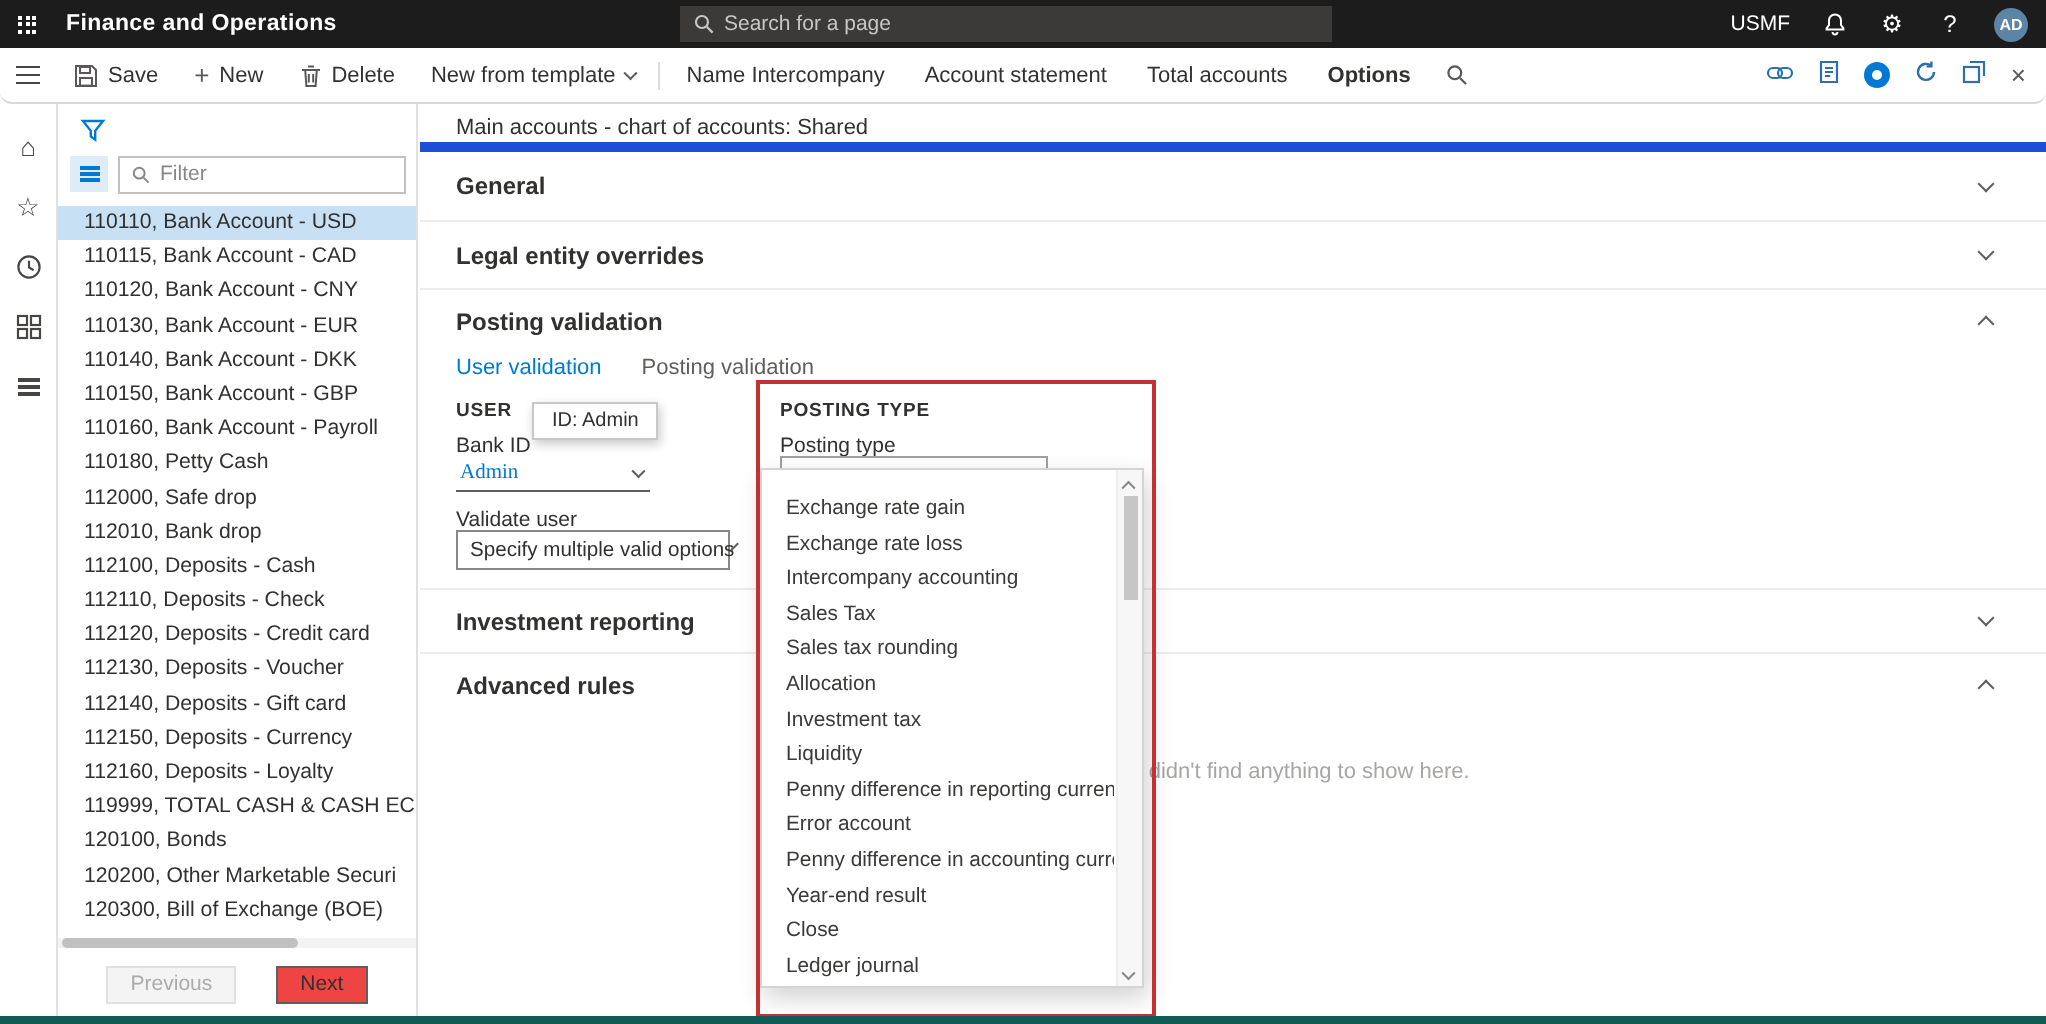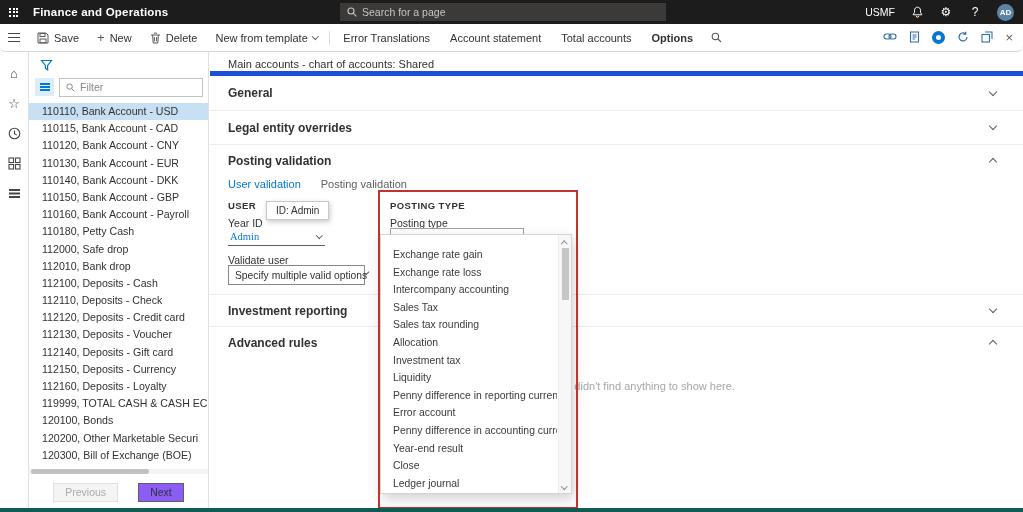--- a/index.html
+++ b/index.html
@@ -56,21 +56,21 @@
   .bars-blue { display:block; width:10px; height:1.5px; background:#0078d4; box-shadow:0 3px 0 #0078d4, 0 6px 0 #0078d4; margin-bottom:6px; }
   .filter-input { flex:1; height:19px; border:1px solid #c3c1bf; display:flex; align-items:center; gap:5px; padding:0 6px; color:#8a8886; font-size:10.5px; }
   .account-list { margin-top:3px; }
   .account-row { height:17.2px; line-height:17.2px; padding-left:13px; font-size:10.6px; color:#323130; white-space:nowrap; overflow:hidden; }
   .account-row:first-child { background:#c7e0f4; }
   .hscroll { margin-top:5px; height:5px; background:#f3f3f3; }
   .hthumb { width:118px; height:5px; background:#c1c1c1; border-radius:3px; margin-left:2px; }
   .paging { display:flex; justify-content:center; gap:8px; padding-top:9px; }
   .pg-btn { height:19px; padding:0 11px; font-size:10.5px; display:flex; align-items:center; }
   .pg-prev { background:#f4f4f4; border:1px solid #e0e0e0; color:#adabaa; }
-  .pg-next { background:#8b5cf6; border:1px solid #5f5f5f; color:#323130;margin-left:12px; }
+  .pg-next { background:#ef4444; border:1px solid #5f5f5f; color:#323130;margin-left:12px; }
 
   
   .main { position:absolute; top:52px; left:210px; right:0; bottom:4px; background:#fff; z-index:5; }
   .subtitle { height:24px; line-height:24px; padding-left:18px; font-size:11px; color:#323130; border-bottom:5px solid #1d4ed8; }
   .fasttab-head { display:flex; align-items:center; justify-content:space-between; padding:0 27px 0 18px; border-bottom:1px solid #ececec; }
   .ft-general { height:35px; } .ft-leo { height:34px; }
   .ft-pv-head { height:31px; border-bottom:none; }
   .ft-fr { height:32px; } .ft-ar-head { height:31px; border-bottom:none; }
   .ft-title { font-weight:bold; font-size:12px; color:#323130; }
 
@@ -172,21 +172,21 @@
           </svg>
       </span>
       <span>Delete</span>
     </button>
     <button class="cmd-btn">
       <span>New from template</span>
       <span class="chev down sm"></span>
     </button>
     <span class="vsep"></span>
     <nav class="cmd-tabs">
-        <button class="cmd-tab">Error Translations</button>
+        <button class="cmd-tab">Name Intercompany</button>
         <button class="cmd-tab">Account statement</button>
         <button class="cmd-tab">Total accounts</button>
         <button class="cmd-tab">Options</button>
       </nav>
     <button class="cmd-search">
       <svg width="11" height="11" viewBox="0 0 11 11">
           <circle cx="4.4" cy="4.4" r="3.2" fill="none" stroke="#5a5858" stroke-width="1.1"></circle>
           <line x1="7" y1="7" x2="10" y2="10" stroke="#5a5858" stroke-width="1.1"></line>
         </svg>
     </button>
@@ -318,21 +318,21 @@
         <span class="ft-title">Posting validation</span>
         <span class="chev up"></span>
       </div>
       <div class="pv-body">
         <div class="pv-tabs">
           <span class="pv-tab-active">User validation</span>
           <span class="pv-tab-idle">Posting validation</span>
         </div>
 
         <span class="grp-label" style="left:18px; top:24px;">USER</span>
-        <span class="fld-label" style="left:18px; top:41px;">Year ID</span>
+        <span class="fld-label" style="left:18px; top:41px;">Bank ID</span>
         <div class="combo-underline" style="left:18px; top:52px; width:97px;">
           <span class="lookup-val">Admin</span>
           <span class="chev down sm"></span>
         </div>
         <div class="tooltip">ID: Admin</div>
 
         <span class="fld-label" style="left:18px; top:78px;">Validate user</span>
         <div class="select-box" style="left:18px; top:89px; width:137px;">
           <span>Specify multiple valid options</span>
           <span class="chev down sm"></span>

